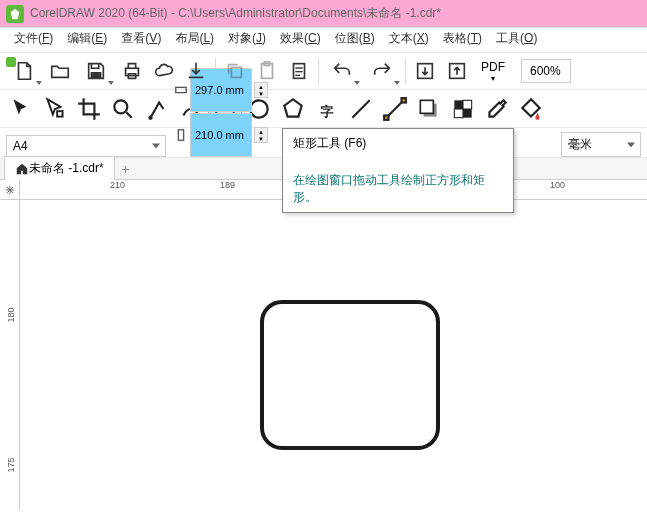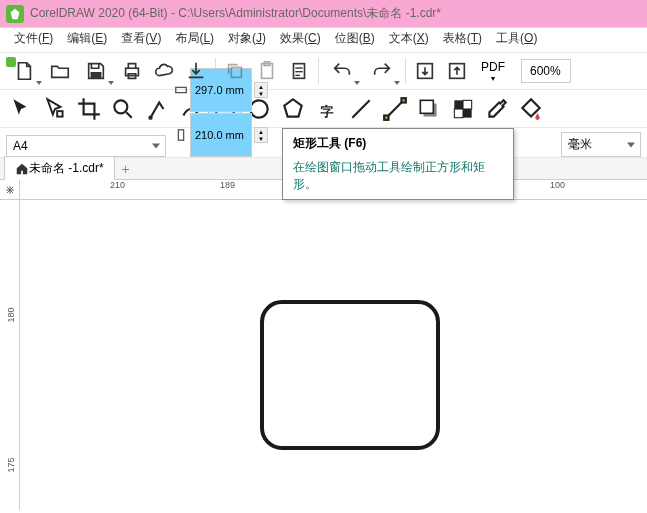--- a/index.html
+++ b/index.html
@@ -26,21 +26,21 @@
 .propbar{height:30px;background:#fff;display:flex;align-items:flex-end;padding:0 6px;border-bottom:1px solid #e8e8e8;gap:4px}
 .dropdown{border:1px solid #ccc;background:#fff;padding:3px 18px 3px 6px;position:relative;min-width:80px}
 .dropdown::after{content:"";position:absolute;right:5px;top:50%;transform:translateY(-50%);width:0;height:0;border-left:4px solid transparent;border-right:4px solid transparent;border-top:5px solid #666}
 .dim-group{display:flex;flex-direction:column;gap:1px;margin-left:4px}
 .dim-row{display:flex;align-items:center;gap:2px}
 .dim-row svg{width:14px;height:14px}
 .dim-input{border:1px solid #ccc;padding:15px 4px;width:62px;font-size:11px;background:#7dd3fc}
 .spin{display:flex;flex-direction:column;border:1px solid #ccc;width:14px}
 .spin div{height:7px;display:flex;align-items:center;justify-content:center;font-size:6px;background:#f0f0f0}
 .tooltip{position:absolute;top:128px;left:282px;background:#fffffe;border:1px solid #888;padding:6px 10px;z-index:100;box-shadow:2px 2px 4px rgba(0,0,0,0.2);width:232px}
-.tooltip-title{font-weight:bold;margin-bottom:7px}
+.tooltip-title{font-weight:normal;margin-bottom:20px}
 .tooltip-desc{color:#0f766e}
 .tabbar{height:22px;background:#f5f5f5;display:flex;align-items:flex-end;padding-left:4px;border-bottom:1px solid #ccc}
 .tab{background:#fff;border:1px solid #ccc;border-bottom:none;padding:3px 10px;display:flex;align-items:center;margin-bottom:-1px}
 .tab-home{width:14px;height:14px}
 .tab-add{width:22px;height:20px;display:flex;align-items:center;justify-content:center;color:#888;font-size:14px}
 .canvas-area{position:relative;height:330px;background:#fff;display:flex}
 .vruler{width:20px;background:#fff;border-right:1px solid #ccc;position:relative}
 .hruler{height:20px;background:#fff;border-bottom:1px solid #ccc;position:relative;flex:1}
 .ruler-corner{width:20px;height:20px;background:#fff;border-right:1px solid #ccc;border-bottom:1px solid #ccc;display:flex;align-items:center;justify-content:center}
 .ruler-tick{position:absolute;font-size:9px;color:#555}

